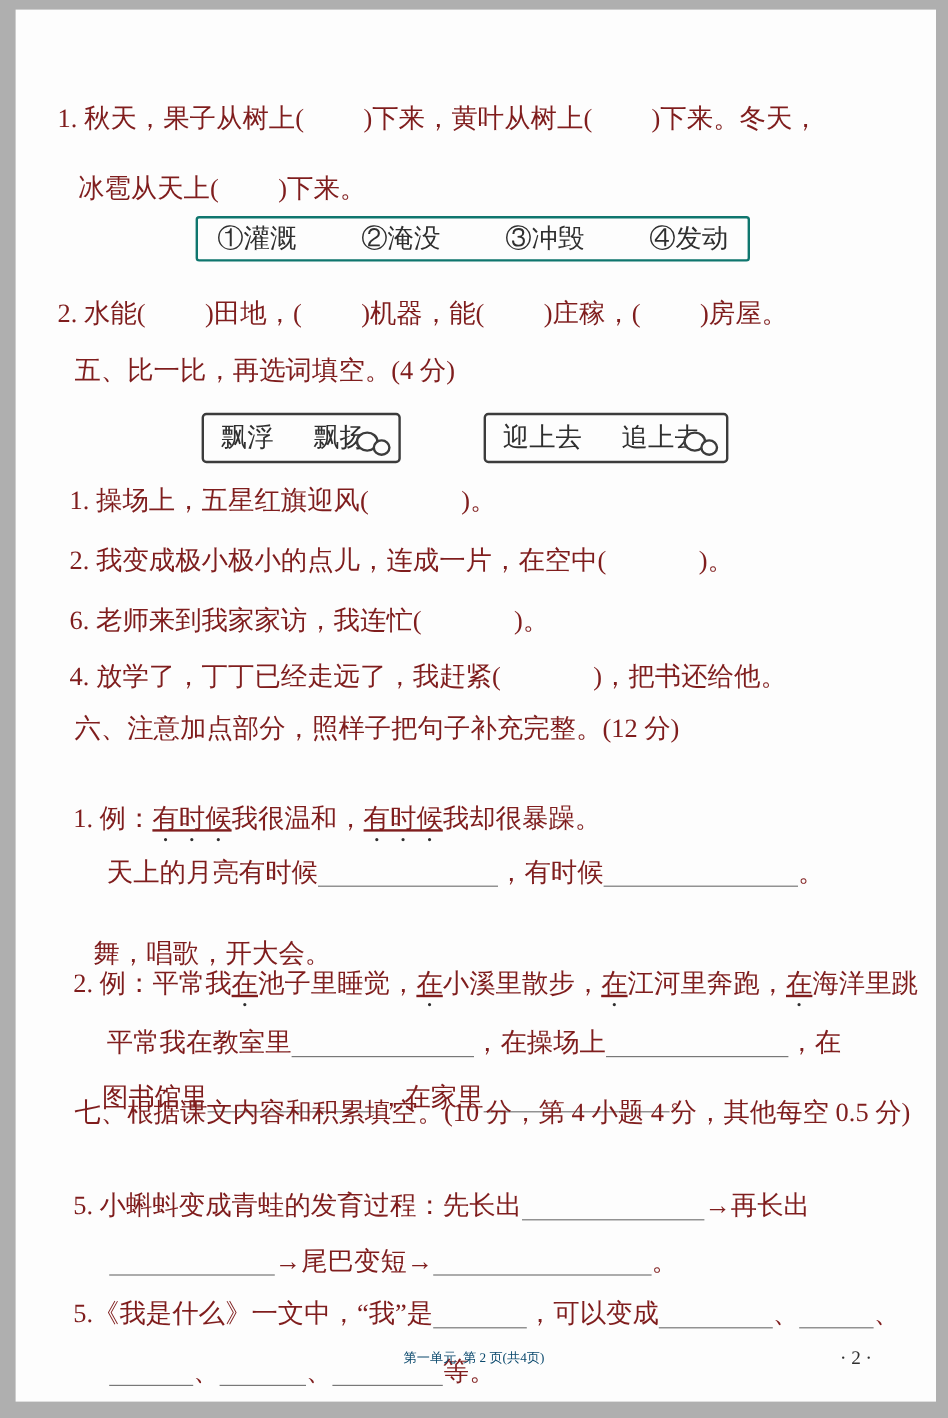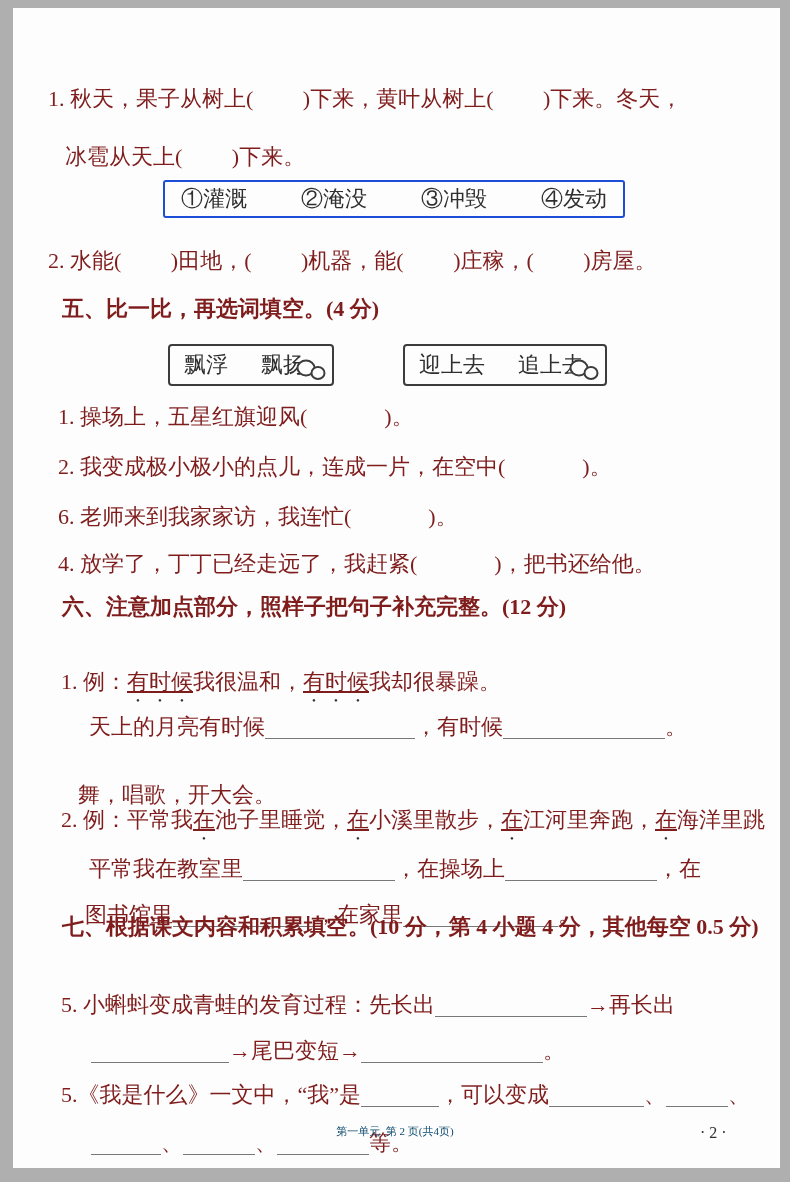--- a/index.html
+++ b/index.html
@@ -9,35 +9,35 @@
     font-family:"Liberation Serif","DejaVu Serif",serif;
   }
   .page{
     position:absolute;left:13px;top:8px;width:767px;height:1160px;
     background:#fdfdfd;
   }
   .row{
     position:absolute;white-space:pre;
     font-size:22px;line-height:30px;color:#7f1d1d;
   }
-  .hdr{font-weight:bold;}
+  .hdr{font-weight:normal;}
   .blank{
     display:inline-block;height:8px;margin-bottom:-5px;
     border-bottom:1.6px solid #787878;
   }
   .emdot{
     -webkit-text-emphasis:filled dot #2f2f2f;
     -webkit-text-emphasis-position:under left;
     text-emphasis:filled dot #2f2f2f;
     text-emphasis-position:under left;
     text-decoration:underline;
   }
   .optbox{
     position:absolute;left:163px;top:180px;width:462px;height:38px;
-    border:2px solid #1d4ed8;border-radius:3px;background:#fdfdfd;
+    border:2px solid #0f766e;border-radius:3px;background:#fdfdfd;
     display:flex;align-items:center;justify-content:space-between;
     padding:0 16px;box-sizing:border-box;
     font-size:22px;color:#2f2f2f;white-space:pre;
   }
   .wordbox{
     position:absolute;height:42px;
     border:2px solid #3c3c3c;border-radius:4px;background:#fdfdfd;
     display:flex;align-items:center;padding:0 14px;box-sizing:border-box;
     font-size:22px;color:#2f2f2f;white-space:pre;
   }

